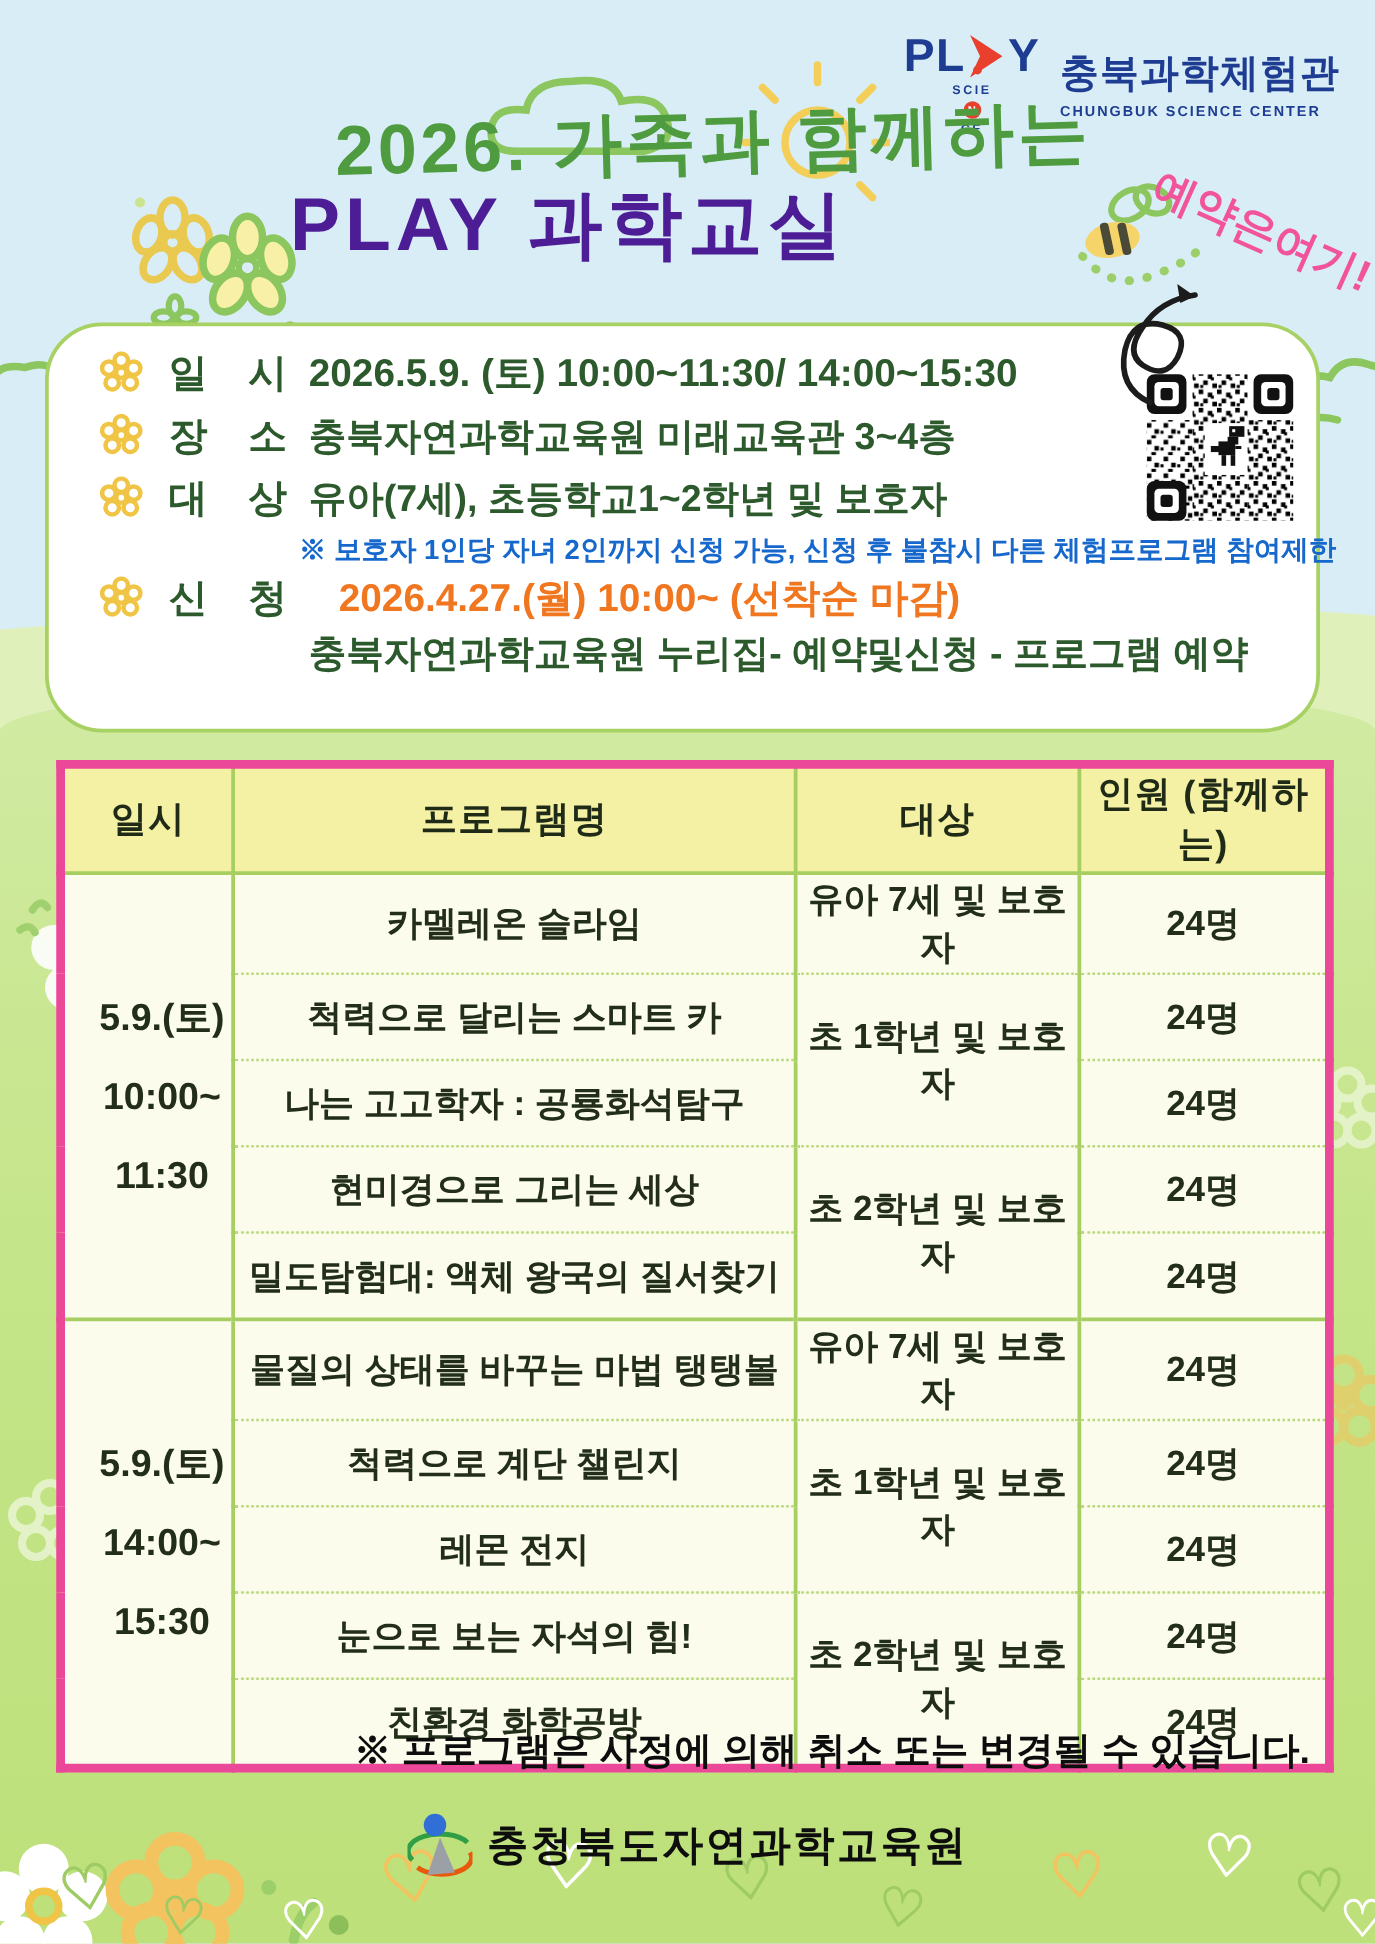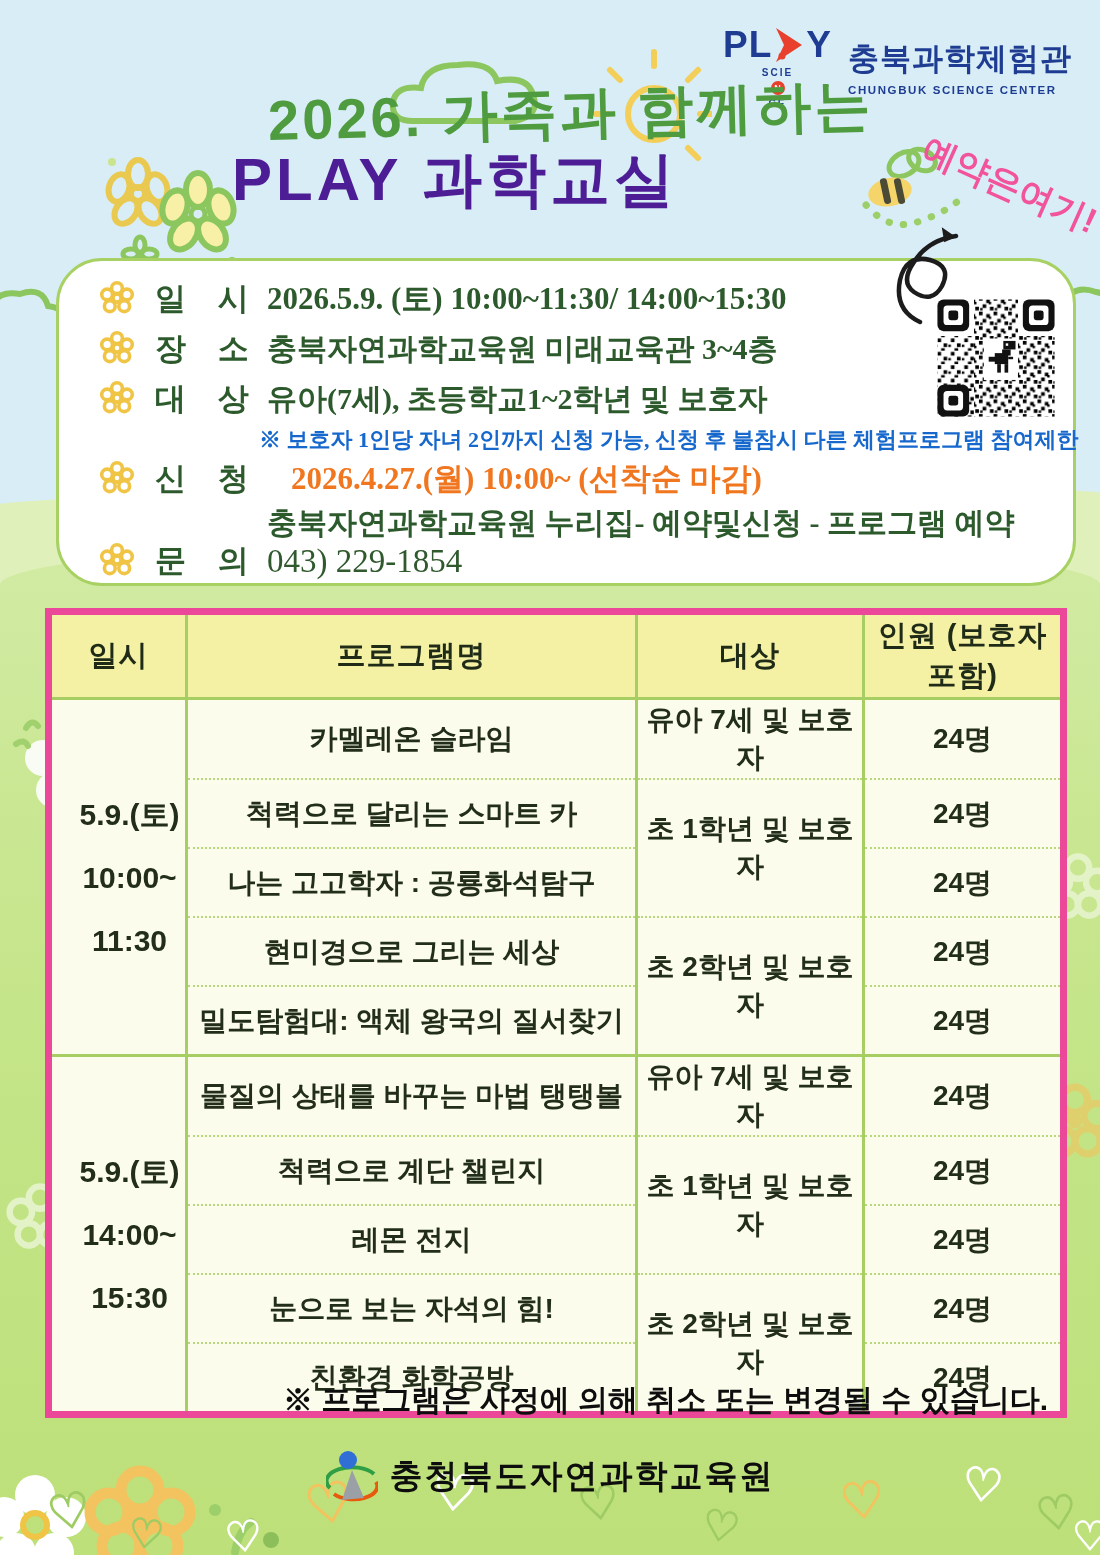--- a/index.html
+++ b/index.html
@@ -29,22 +29,22 @@
   .title1{position:absolute;left:268px;top:76px;z-index:3;color:#4f9b40;font-size:56px;font-weight:bold;letter-spacing:3px;transform:rotate(-1.5deg);white-space:nowrap;}
   .title2{position:absolute;left:232px;top:140px;z-index:3;color:#4c1d95;font-size:60px;font-weight:bold;letter-spacing:4px;white-space:nowrap;}
   
   .doodle{position:absolute;z-index:2;}
   .hand-note{
     position:absolute;left:916px;top:162px;z-index:4;color:#f2549b;
     font-size:35px;font-weight:bold;transform:rotate(24deg);white-space:nowrap;
   }
   
   .info-box{
-    position:absolute;left:56px;top:258px;width:1014px;height:322px;z-index:5;
-    background:#ffffff;border:3px solid #a8d163;border-radius:46px;font-family:Liberation Serif, serif;
+    position:absolute;left:36px;top:258px;width:1014px;height:322px;z-index:5;
+    background:#ffffff;border:3px solid #a8d163;border-radius:46px;
   }
   .irow{position:absolute;display:flex;align-items:center;height:44px;}
   .irow .bullet{width:36px;height:36px;margin-right:20px;flex:0 0 auto;}
   .ilabel{width:112px;color:#2d5a2c;font-weight:bold;font-size:31px;letter-spacing:12px;white-space:nowrap;}
   .ival{color:#2d5a2c;font-weight:bold;font-size:30px;white-space:nowrap;}
   .ival.date{font-size:31px;}
   .ival.orange{color:#f0761f;font-size:31px;margin-left:24px;}
   .ival.phone{font-weight:normal;font-size:33px;color:#30592e;}
   .caution{position:absolute;left:200px;top:164px;width:830px;color:#1668cc;font-weight:bold;font-size:22px;white-space:nowrap;}
   .apply2{position:absolute;left:208px;top:242px;color:#2d5a2c;font-weight:bold;font-size:30px;white-space:nowrap;}
@@ -225,34 +225,20 @@
           <circle cx="28" cy="28" r="6"></circle>
           <circle cx="12" cy="28" r="6"></circle>
           <circle cx="9" cy="15" r="6"></circle>
           <circle cx="20" cy="19" r="4.5"></circle>
         </g>
     </svg>
     <span class="ilabel">신 청</span>
     <span class="ival orange">2026.4.27.(월) 10:00~ (선착순 마감)</span>
   </div>
   <div class="apply2">충북자연과학교육원 누리집- 예약및신청 - 프로그램 예약</div>
-  <div class="irow" style="left:40px;top:278px;">
-    <svg class="bullet" viewBox="0 0 40 40">
-      <g fill="none" stroke="#f0c445" stroke-width="4">
-          <circle cx="20" cy="8" r="6"></circle>
-          <circle cx="31" cy="15" r="6"></circle>
-          <circle cx="28" cy="28" r="6"></circle>
-          <circle cx="12" cy="28" r="6"></circle>
-          <circle cx="9" cy="15" r="6"></circle>
-          <circle cx="20" cy="19" r="4.5"></circle>
-        </g>
-    </svg>
-    <span class="ilabel">문 의</span>
-    <span class="ival phone">043) 229-1854</span>
-  </div>
 
   <svg class="qr" viewBox="0 0 100 100">
     <defs>
       <pattern id="qp1" width="12" height="12" patternUnits="userSpaceOnUse">
         <rect x="0" y="0" width="3" height="3"></rect>
           <rect x="6" y="2" width="3" height="3"></rect>
         <rect x="3" y="6" width="3" height="3"></rect>
           <rect x="9" y="8" width="3" height="3"></rect>
         <rect x="8" y="4" width="2" height="2"></rect>
           <rect x="1" y="9" width="2" height="2"></rect>
@@ -338,21 +324,21 @@
       <col class="c1">
       <col class="c2">
       <col class="c3">
       <col class="c4">
     </colgroup>
   <tbody>
       <tr>
     <th>일시</th>
     <th>프로그램명</th>
     <th>대상</th>
-    <th>인원 (보호자포함)</th>
+    <th>인원 (함께하는)</th>
   </tr>
   <tr class="grp">
     <td class="time" rowspan="5">
       <span>5.9.(토)</span>
       <span>10:00~</span>
       <span>11:30</span>
     </td>
     <td>카멜레온 슬라임</td>
     <td>유아 7세 및 보호자</td>
     <td>24명</td>

